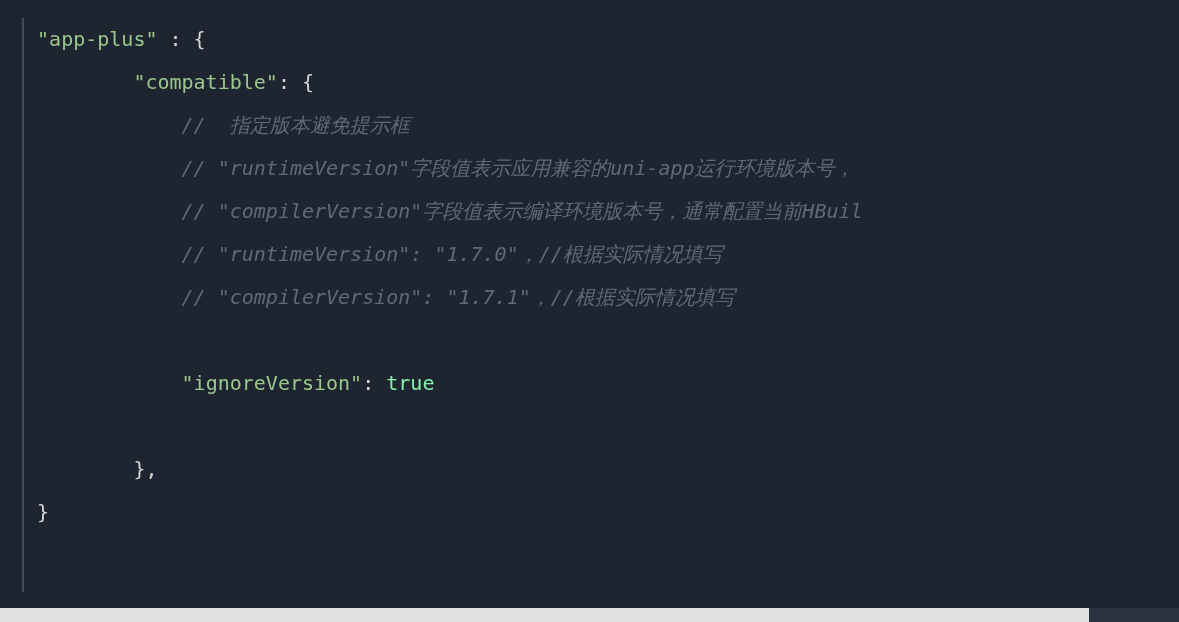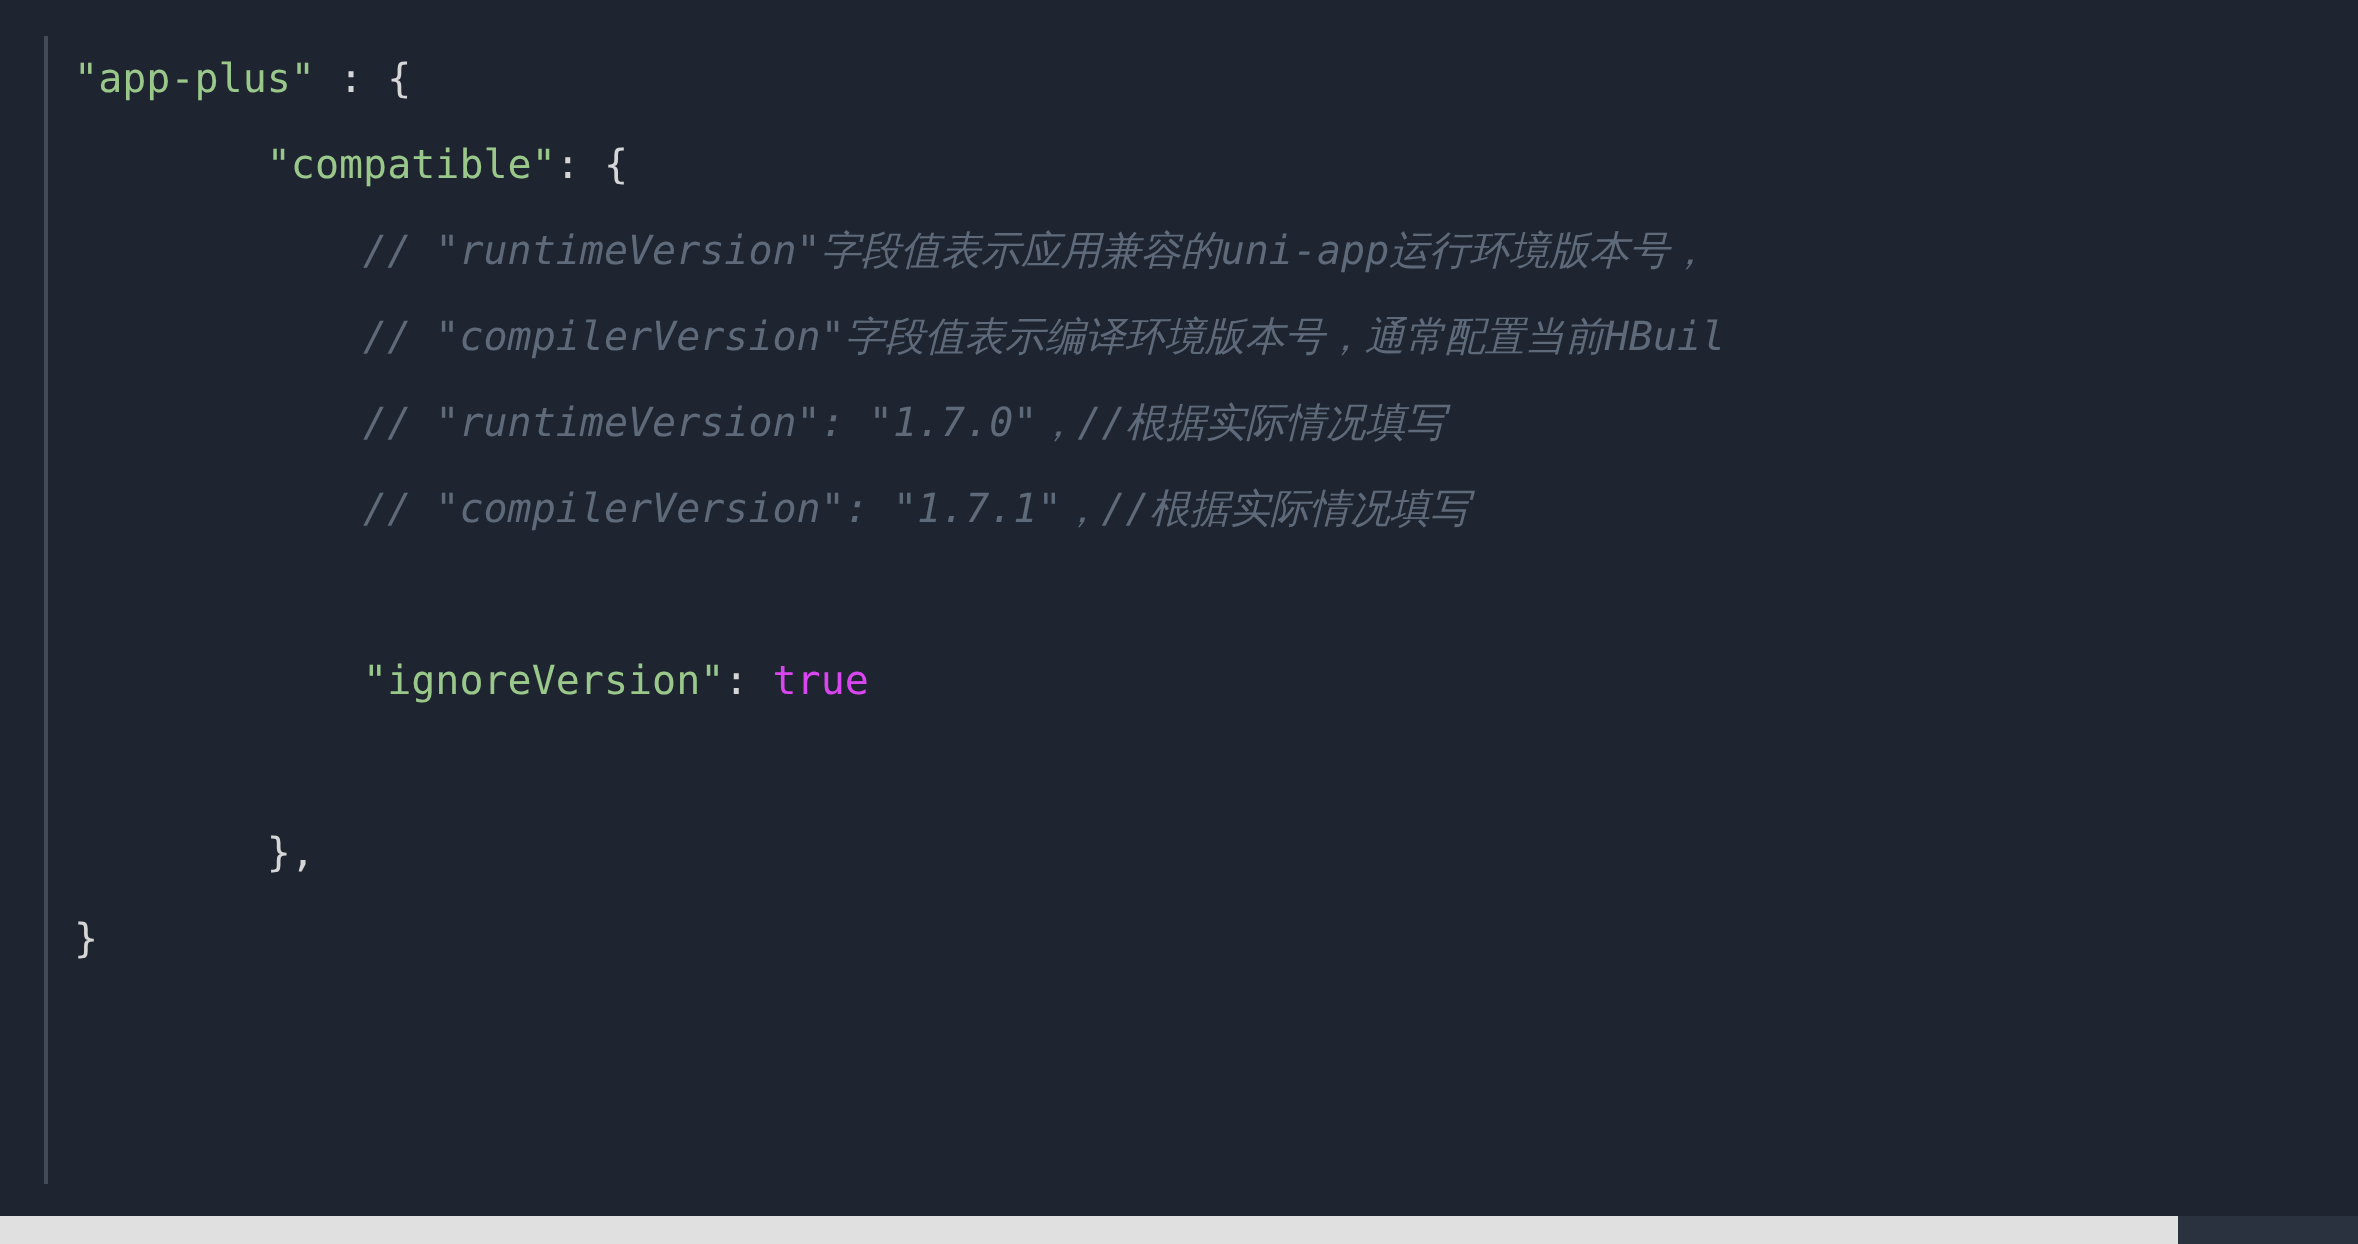--- a/index.html
+++ b/index.html
@@ -44,21 +44,21 @@
       color: #d6d6d6;
     }
     .colon {
       color: #d6d6d6;
     }
     .comment {
       color: #5e6a7a;
       font-style: italic;
     }
     .keyword {
-      color: #d946ef;
+      color: #86efac;
     }
     .comma {
       color: #d6d6d6;
     }
     .scrollbar {
       position: absolute;
       bottom: 0;
       left: 0;
       right: 0;
       height: 14px;
@@ -77,20 +77,21 @@
 </head>
 <body>
 
 <div class="code-container">
   <div class="indent-guide"></div>
 
   <div class="code-line"><span> </span><span class="string">"app-plus"</span><span class="colon"> : </span><span class="brace">{</span></div>
 
   <div class="code-line"><span>         </span><span class="string">"compatible"</span><span class="colon">: </span><span class="brace">{</span></div>
 
+  <div class="code-line"><span>             </span><span class="comment">//  指定版本避免提示框</span></div>
 
   <div class="code-line"><span>             </span><span class="comment">// "runtimeVersion"字段值表示应用兼容的uni-app运行环境版本号，</span></div>
 
   <div class="code-line"><span>             </span><span class="comment">// "compilerVersion"字段值表示编译环境版本号，通常配置当前HBuil</span></div>
 
   <div class="code-line"><span>             </span><span class="comment">// "runtimeVersion": "1.7.0"，//根据实际情况填写</span></div>
 
   <div class="code-line"><span>             </span><span class="comment">// "compilerVersion": "1.7.1"，//根据实际情况填写</span></div>
 
   <div class="code-line"><span> </span></div>

